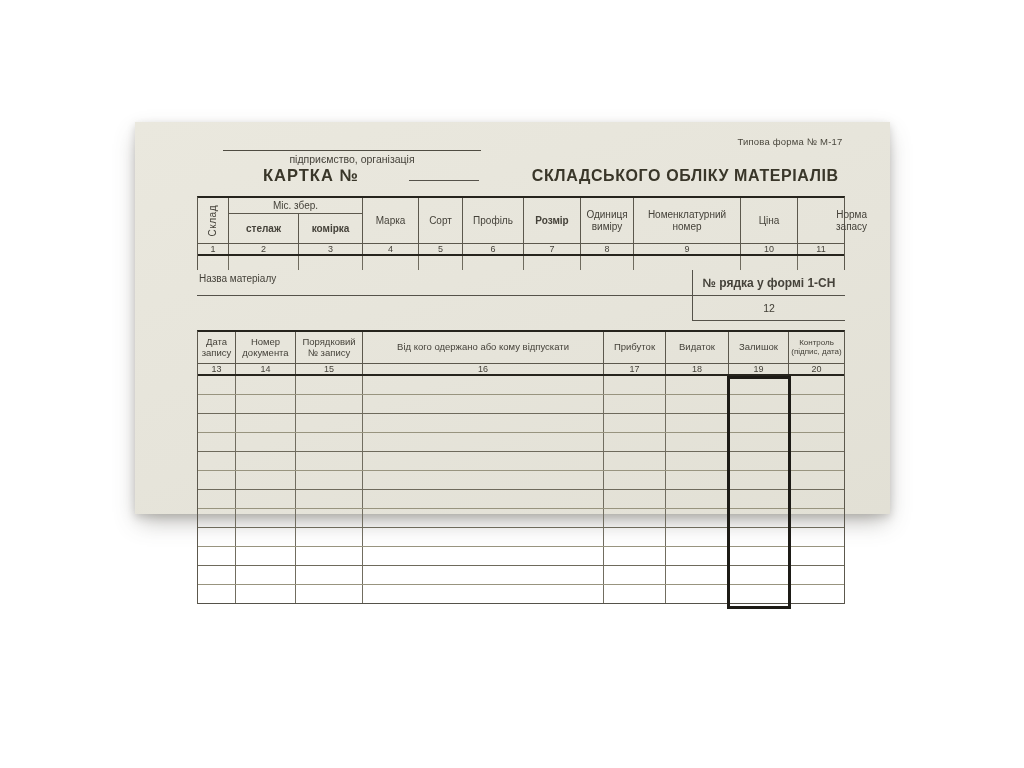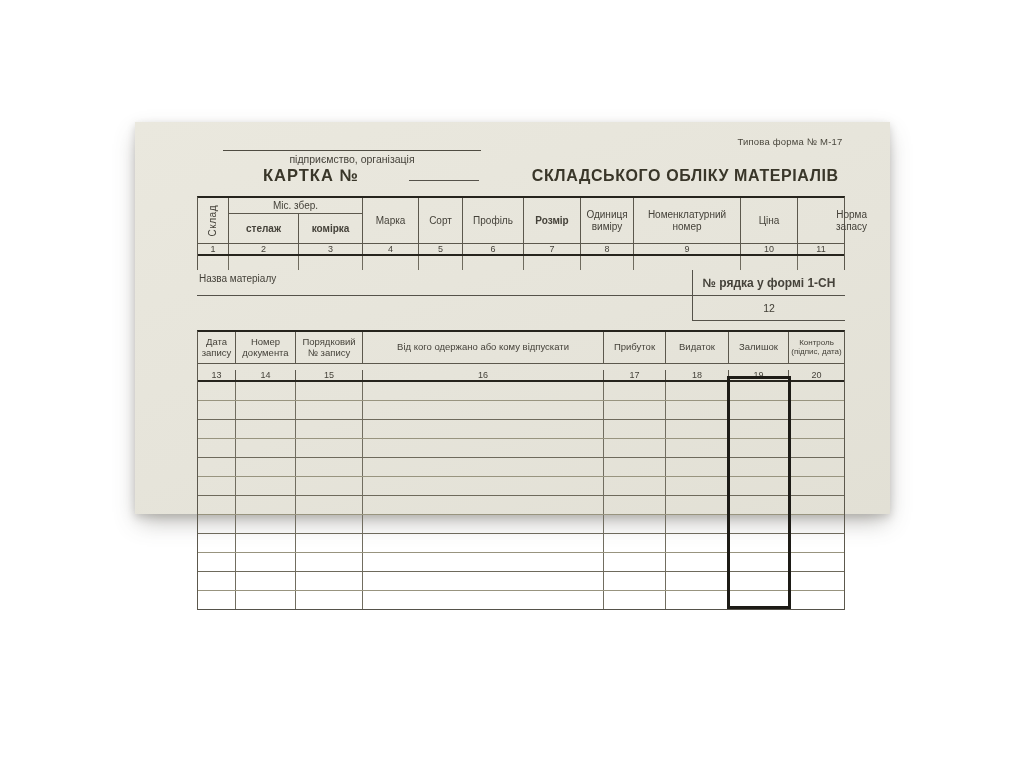--- a/index.html
+++ b/index.html
@@ -82,21 +82,21 @@
   .t2cols > :nth-child(3){flex:0 0 67px} .t2cols > :nth-child(4){flex:0 0 241px}
   .t2cols > :nth-child(5){flex:0 0 62px} .t2cols > :nth-child(6){flex:0 0 63px}
   .t2cols > :nth-child(7){flex:0 0 60px} .t2cols > :nth-child(8){flex:1}
   .t2cols { display:flex; }
   .t2cols > div { border-right:1px solid #5c584d; }
   .t2cols > div:last-child { border-right:none; }
   .t2-head { height:32px; border-bottom:1px solid #5c584d; }
   .t2-head > div { display:flex; align-items:center; justify-content:center; text-align:center;
                    font-size:9.5px; line-height:1.12; color:#45423a; padding:1px; }
   .t2-head > div:last-child { font-size:8px; line-height:1.05; }
-  .t2-nums { height:12px; border-bottom:2.2px solid #26241d;margin-top:6px; }
+  .t2-nums { height:12px; border-bottom:2.2px solid #26241d; }
   .t2-nums > div { display:flex; align-items:center; justify-content:center;
                    font-size:9px; color:#45423a; }
   .lrow { height:19px; border-bottom:1px solid #98947f; }
   .lrow.dark { border-bottom-color:#6e6a5c; }
   .lrow > div { border-right-color:#716d60; }
   .lrow:last-child { border-bottom:1.4px solid #55524a; }
   .zbox { position:absolute; left:529px; top:44px; width:64px; height:233px;
           border:3px solid #1d1b16; pointer-events:none; }
 </style>
 </head>

